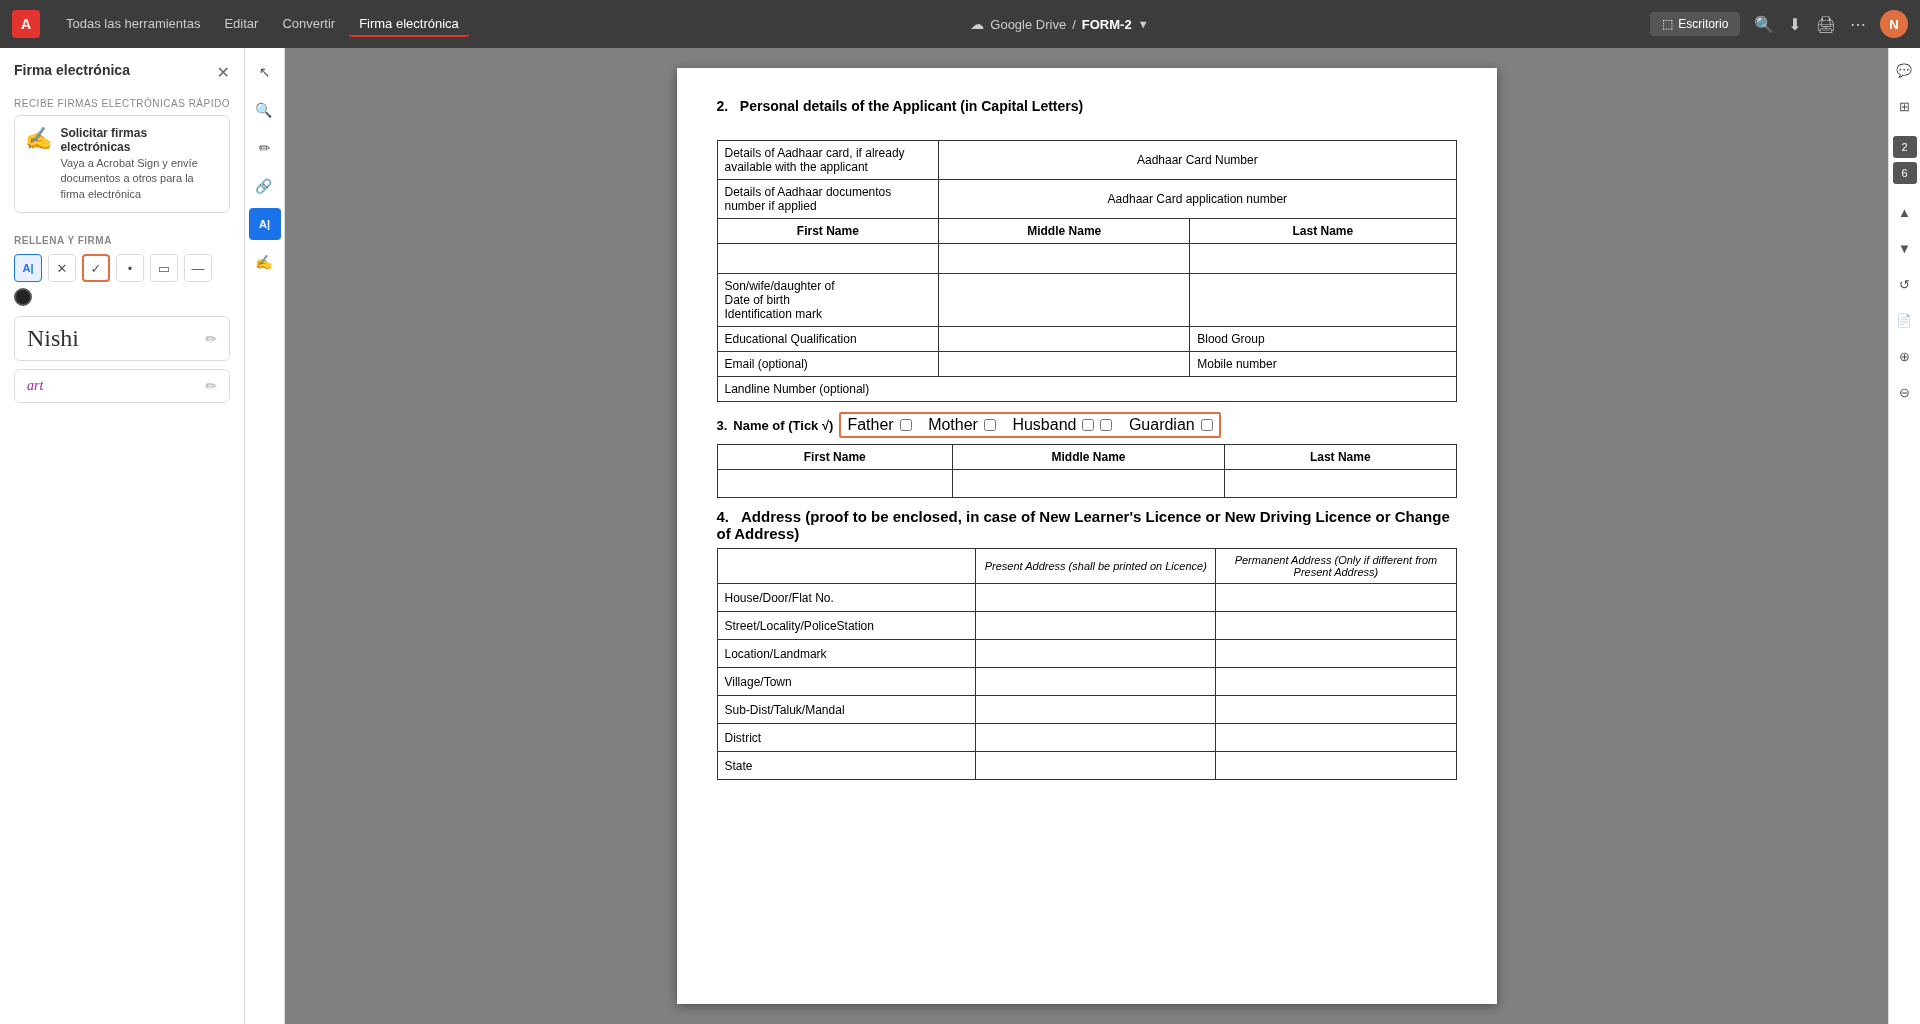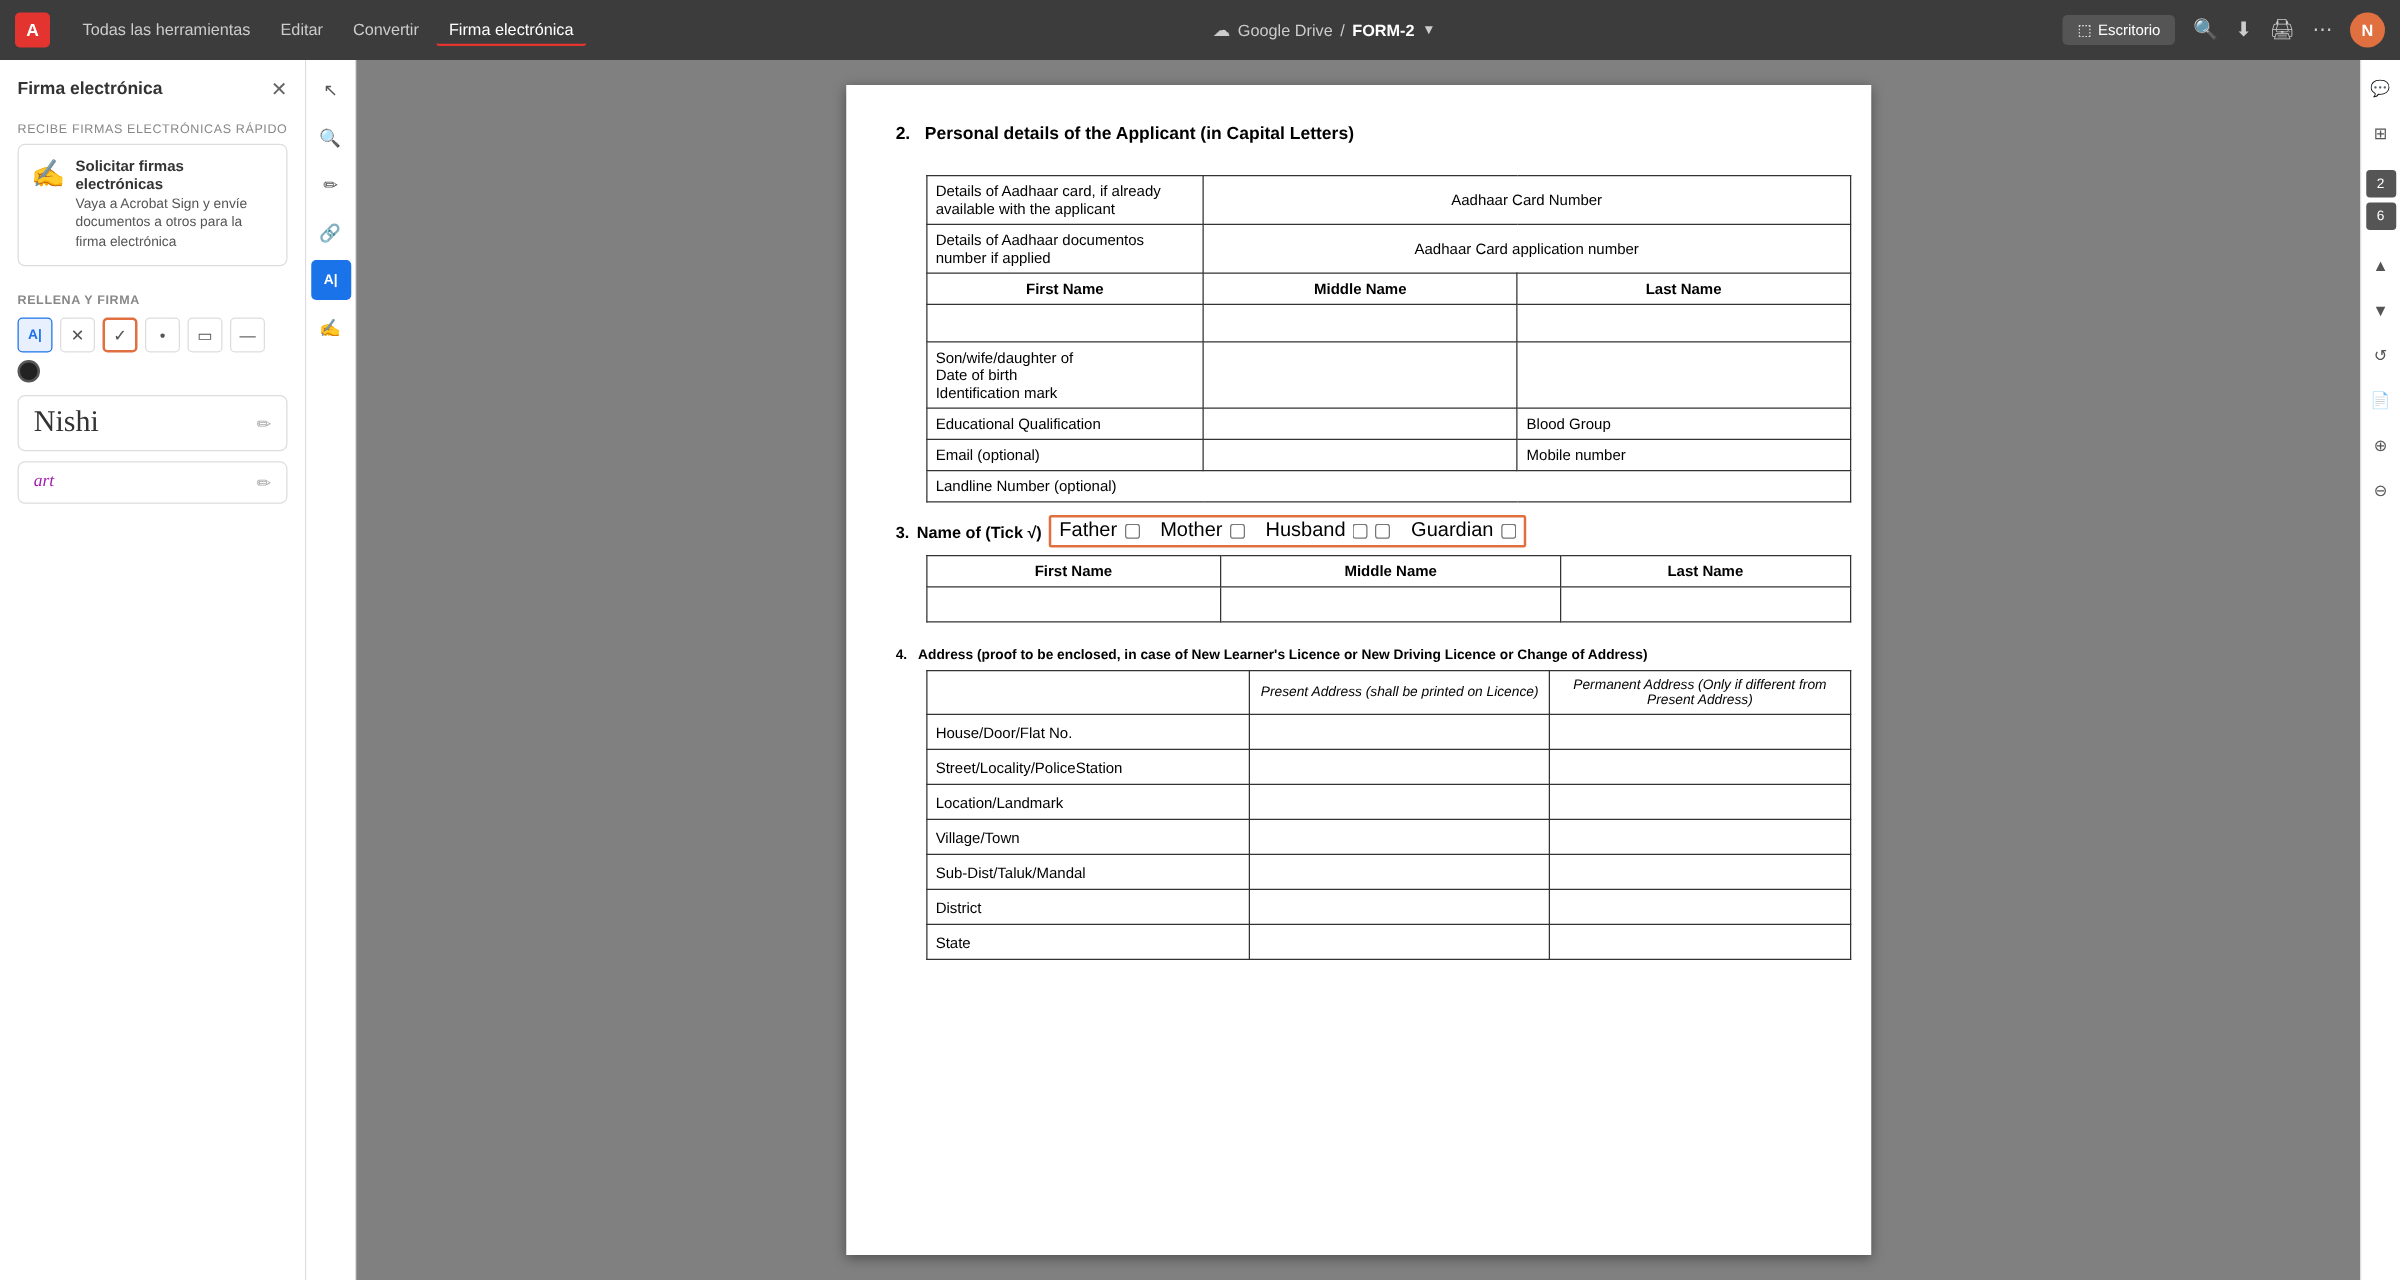--- a/index.html
+++ b/index.html
@@ -133,21 +133,21 @@
       box-shadow: 0 2px 10px rgba(0,0,0,0.4);
       padding: 30px 40px;
       font-family: Arial, sans-serif;
     }
 
     
     .section-title {
       font-size: 14px; font-weight: bold; margin-bottom: 26px; color: #000;
     }
     table {
-      width: 100%; border-collapse: collapse; margin-bottom: 10px; margin-left: 24px;
+      width: 100%; border-collapse: collapse; margin-bottom: 10px;
     }
     td, th {
       border: 1px solid #333; padding: 5px 7px; font-size: 12px; color: #000;
       vertical-align: middle;
     }
     .center { text-align: center; }
     .bold { font-weight: bold; }
     input[type=checkbox] { width: 12px; height: 12px; }
     .guardian-box {
       border: 2px solid #e07040; padding: 2px 6px; border-radius: 2px; display: inline-flex; align-items: center; gap: 6px;
@@ -310,21 +310,21 @@
           <td class="center bold">Last Name</td>
         </tr>
         <tr>
           <td style="height:28px;"></td>
           <td></td>
           <td></td>
         </tr>
       </tbody>
         </table>
 
-      <div style="font-size:11px;font-weight:bold;margin:20px 0 6px;">
+      <div style="font-size:15px;font-weight:bold;margin:10px 0 6px;">
         <span>4.</span>&nbsp;&nbsp;
         <span>Address (proof to be enclosed, in case of New Learner's Licence or New Driving Licence or Change of Address)</span>
       </div>
 
       <table>
         <tbody>
             <tr>
           <td style="width:35%;"></td>
           <td class="center" style="width:32.5%;font-style:italic;font-size:11px;">Present Address (shall be printed on Licence)</td>
           <td class="center" style="width:32.5%;font-style:italic;font-size:11px;">Permanent Address (Only if different from Present Address)</td>

